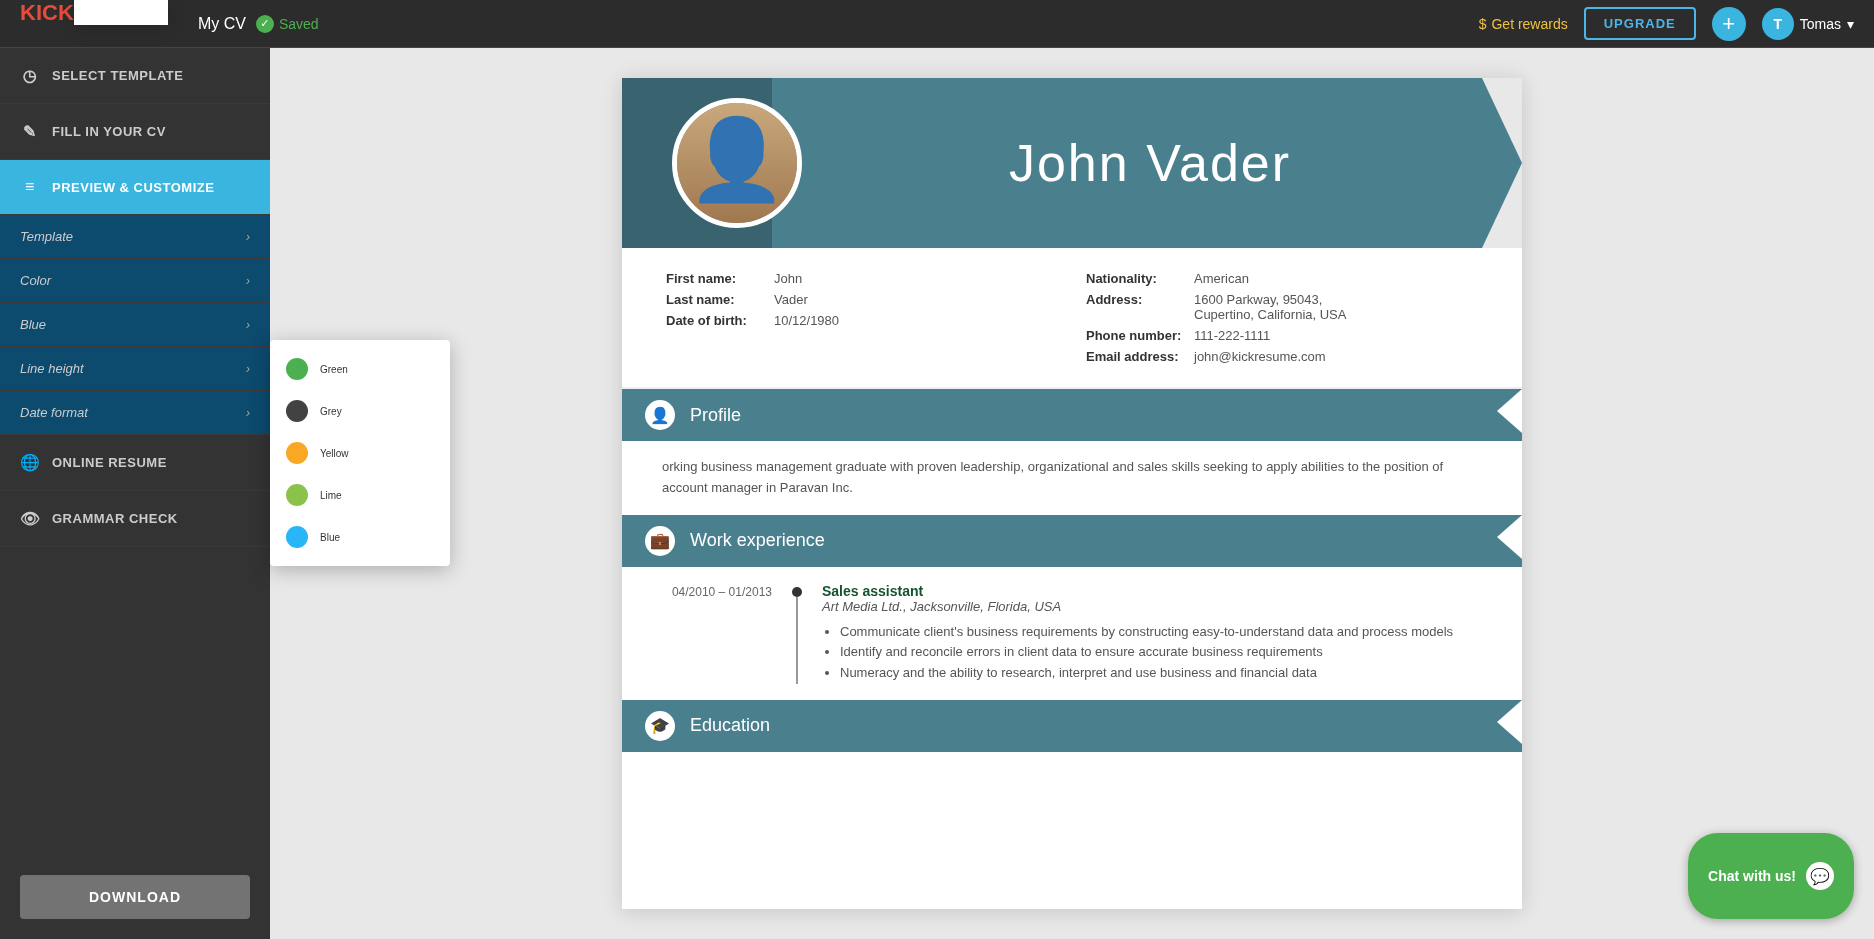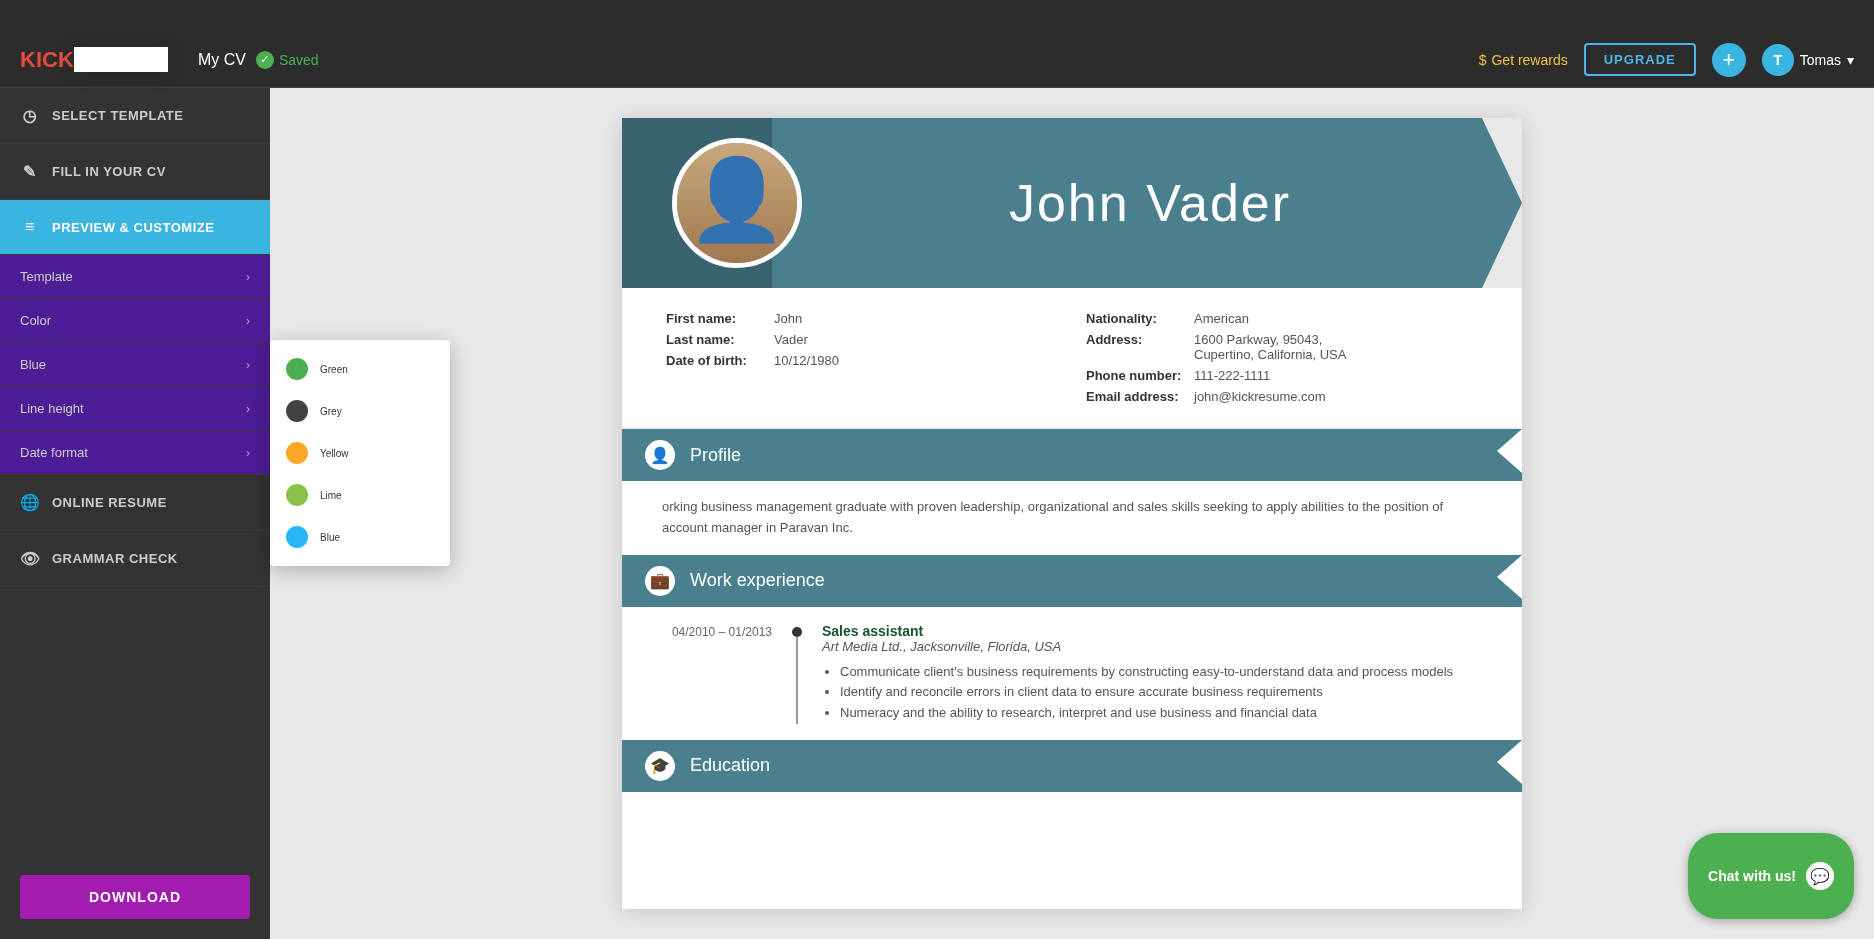--- a/index.html
+++ b/index.html
@@ -1,28 +1,26 @@
 <!DOCTYPE html>
 <html><head>
   <meta charset="utf-8">
   <style>
     * { margin: 0; padding: 0; box-sizing: border-box; }
     body { font-family: 'Segoe UI', Arial, sans-serif; background: #2c2c2c; width: 1874px; height: 939px; overflow: hidden; display: flex; flex-direction: column; }
 
     
     .navbar {
       background: #2c2c2c;
-      height: 56px;
-      display: flex;
-      align-items: center;
+      height: 48px;
+      display: flex;
       padding: 0 20px;
       border-bottom: 1px solid #444;
       flex-shrink: 0;
       z-index: 100;
-      margin-top: 32px;
     }
     .logo {
       font-size: 22px;
       font-weight: bold;
       color: white;
       margin-right: 30px;
     }
     .logo span.kick { color: #e74c3c; }
     .logo span.resume { color: white; }
 
@@ -146,37 +144,38 @@
       background: #3ab5e0;
       color: white;
     }
     .sidebar-item .icon {
       font-size: 16px;
       width: 20px;
       text-align: center;
     }
 
     .sidebar-sub {
-      background: #4c1d95;
+      background: #0c4a6e;
+      font-style: italic;
     }
     .sidebar-sub-item {
       display: flex;
       align-items: center;
       justify-content: space-between;
       padding: 14px 20px;
       color: #ccc;
       font-size: 13px;
       cursor: pointer;
       border-bottom: 1px solid #3a3a3a;
     }
     .sidebar-sub-item .chevron { color: #aaa; font-size: 12px; }
 
     .download-btn {
       margin: 20px;
-      background: #a21caf;
+      background: #737373;
       color: white;
       border: none;
       padding: 14px;
       border-radius: 4px;
       font-size: 14px;
       font-weight: bold;
       letter-spacing: 1px;
       cursor: pointer;
       text-transform: uppercase;
       margin-top: auto;

